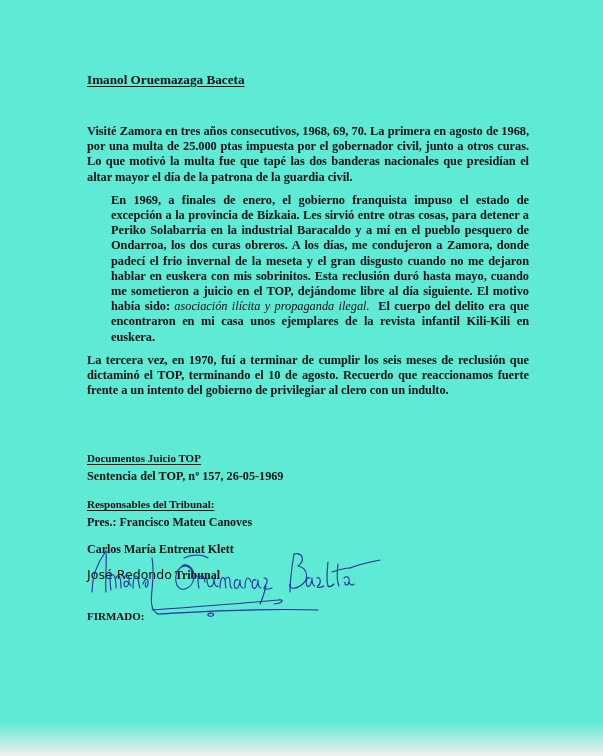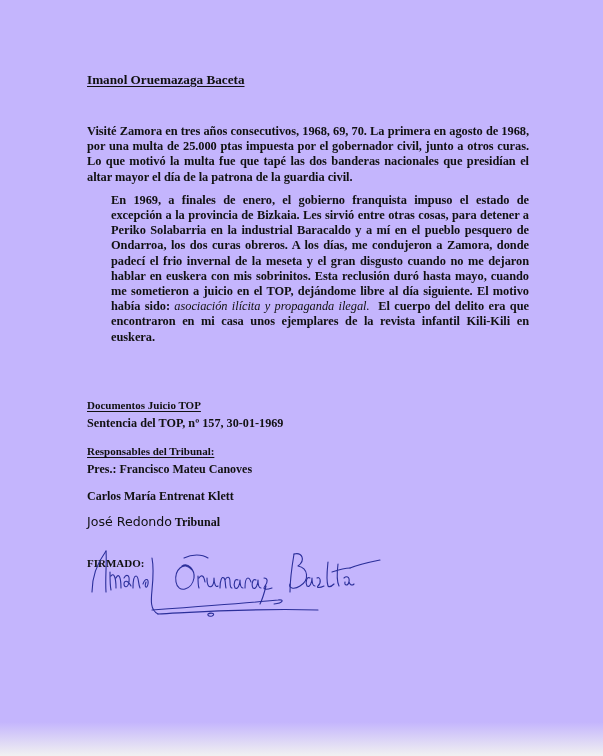--- a/index.html
+++ b/index.html
@@ -12,21 +12,21 @@
       height: 756px;
       position: relative;
       overflow: hidden;
       font-family: "Liberation Serif", "DejaVu Serif", serif;
       color: #111111;
     }
     .page {
       position: absolute;
       left: 0; top: 0;
       width: 603px; height: 756px;
-      background: #c4b5fd;
+      background: #5eead4;
     }
     .bottom-shade {
       position: absolute;
       left: 0; right: 0; bottom: 0;
       height: 34px;
       background: linear-gradient(to bottom, rgba(240,240,240,0), #f1f1f1);
     }
     .content {
       position: absolute;
       left: 87px;
@@ -97,23 +97,24 @@
 
 <div class="page">
   <div class="content">
 
     <h1 class="title">Imanol Oruemazaga Baceta</h1>
 
     <p class="para p1">Visité Zamora en tres años consecutivos, 1968, 69, 70. La primera en agosto de 1968, por una multa de 25.000 ptas impuesta por el gobernador civil, junto a otros curas. Lo que motivó la multa fue que tapé las dos banderas nacionales que presidían el altar mayor el día de la patrona de la guardia civil.</p>
 
     <p class="para p2"><span>En 1969, a finales de enero, el gobierno franquista impuso el estado de excepción a la provincia de Bizkaia. Les sirvió entre otras cosas, para detener a Periko Solabarria en la industrial Baracaldo y a mí en el pueblo pesquero de Ondarroa, los dos curas obreros. A los días, me condujeron a Zamora, donde padecí el frio invernal de la meseta y el gran disgusto cuando no me dejaron hablar en euskera con mis sobrinitos. Esta reclusión duró hasta mayo, cuando me sometieron a juicio en el TOP, dejándome libre al día siguiente. El motivo había sido: </span><em>asociación ilícita y propaganda ilegal.</em><span style="white-space: pre-wrap;">  El cuerpo del delito era que encontraron en mi casa unos ejemplares de la revista infantil Kili-Kili en euskera.</span></p>
 
+    <p class="para p3" style="white-space: pre-wrap;">La tercera vez, en 1970, fuí a terminar de cumplir los seis meses de reclusión que dictaminó el TOP, terminando el 10 de agosto. Recuerdo que reaccionamos fuerte  frente a un intento del gobierno de privilegiar al clero con un indulto.</p>
 
     <h2 class="section-head docs-head">Documentos Juicio TOP</h2>
-    <p class="line" style="margin-top:2px;">Sentencia del TOP, nº 157, 30-01-1969</p>
+    <p class="line" style="margin-top:2px;">Sentencia del TOP, nº 157, 26-05-1969</p>
 
     <h2 class="section-head tribunal-head">Responsables del Tribunal:</h2>
     <p class="line" style="margin-top:2px;font-size:12px;">Pres.: Francisco Mateu Canoves</p>
     <p class="line member2">Carlos María Entrenat Klett</p>
     <p class="line member3"><span class="sans">José Redondo</span><span> Tribunal</span></p>
 
     <p class="signed-label">FIRMADO:</p>
   </div>
 
   <svg class="signature" viewBox="0 0 300 70" xmlns="http://www.w3.org/2000/svg">

